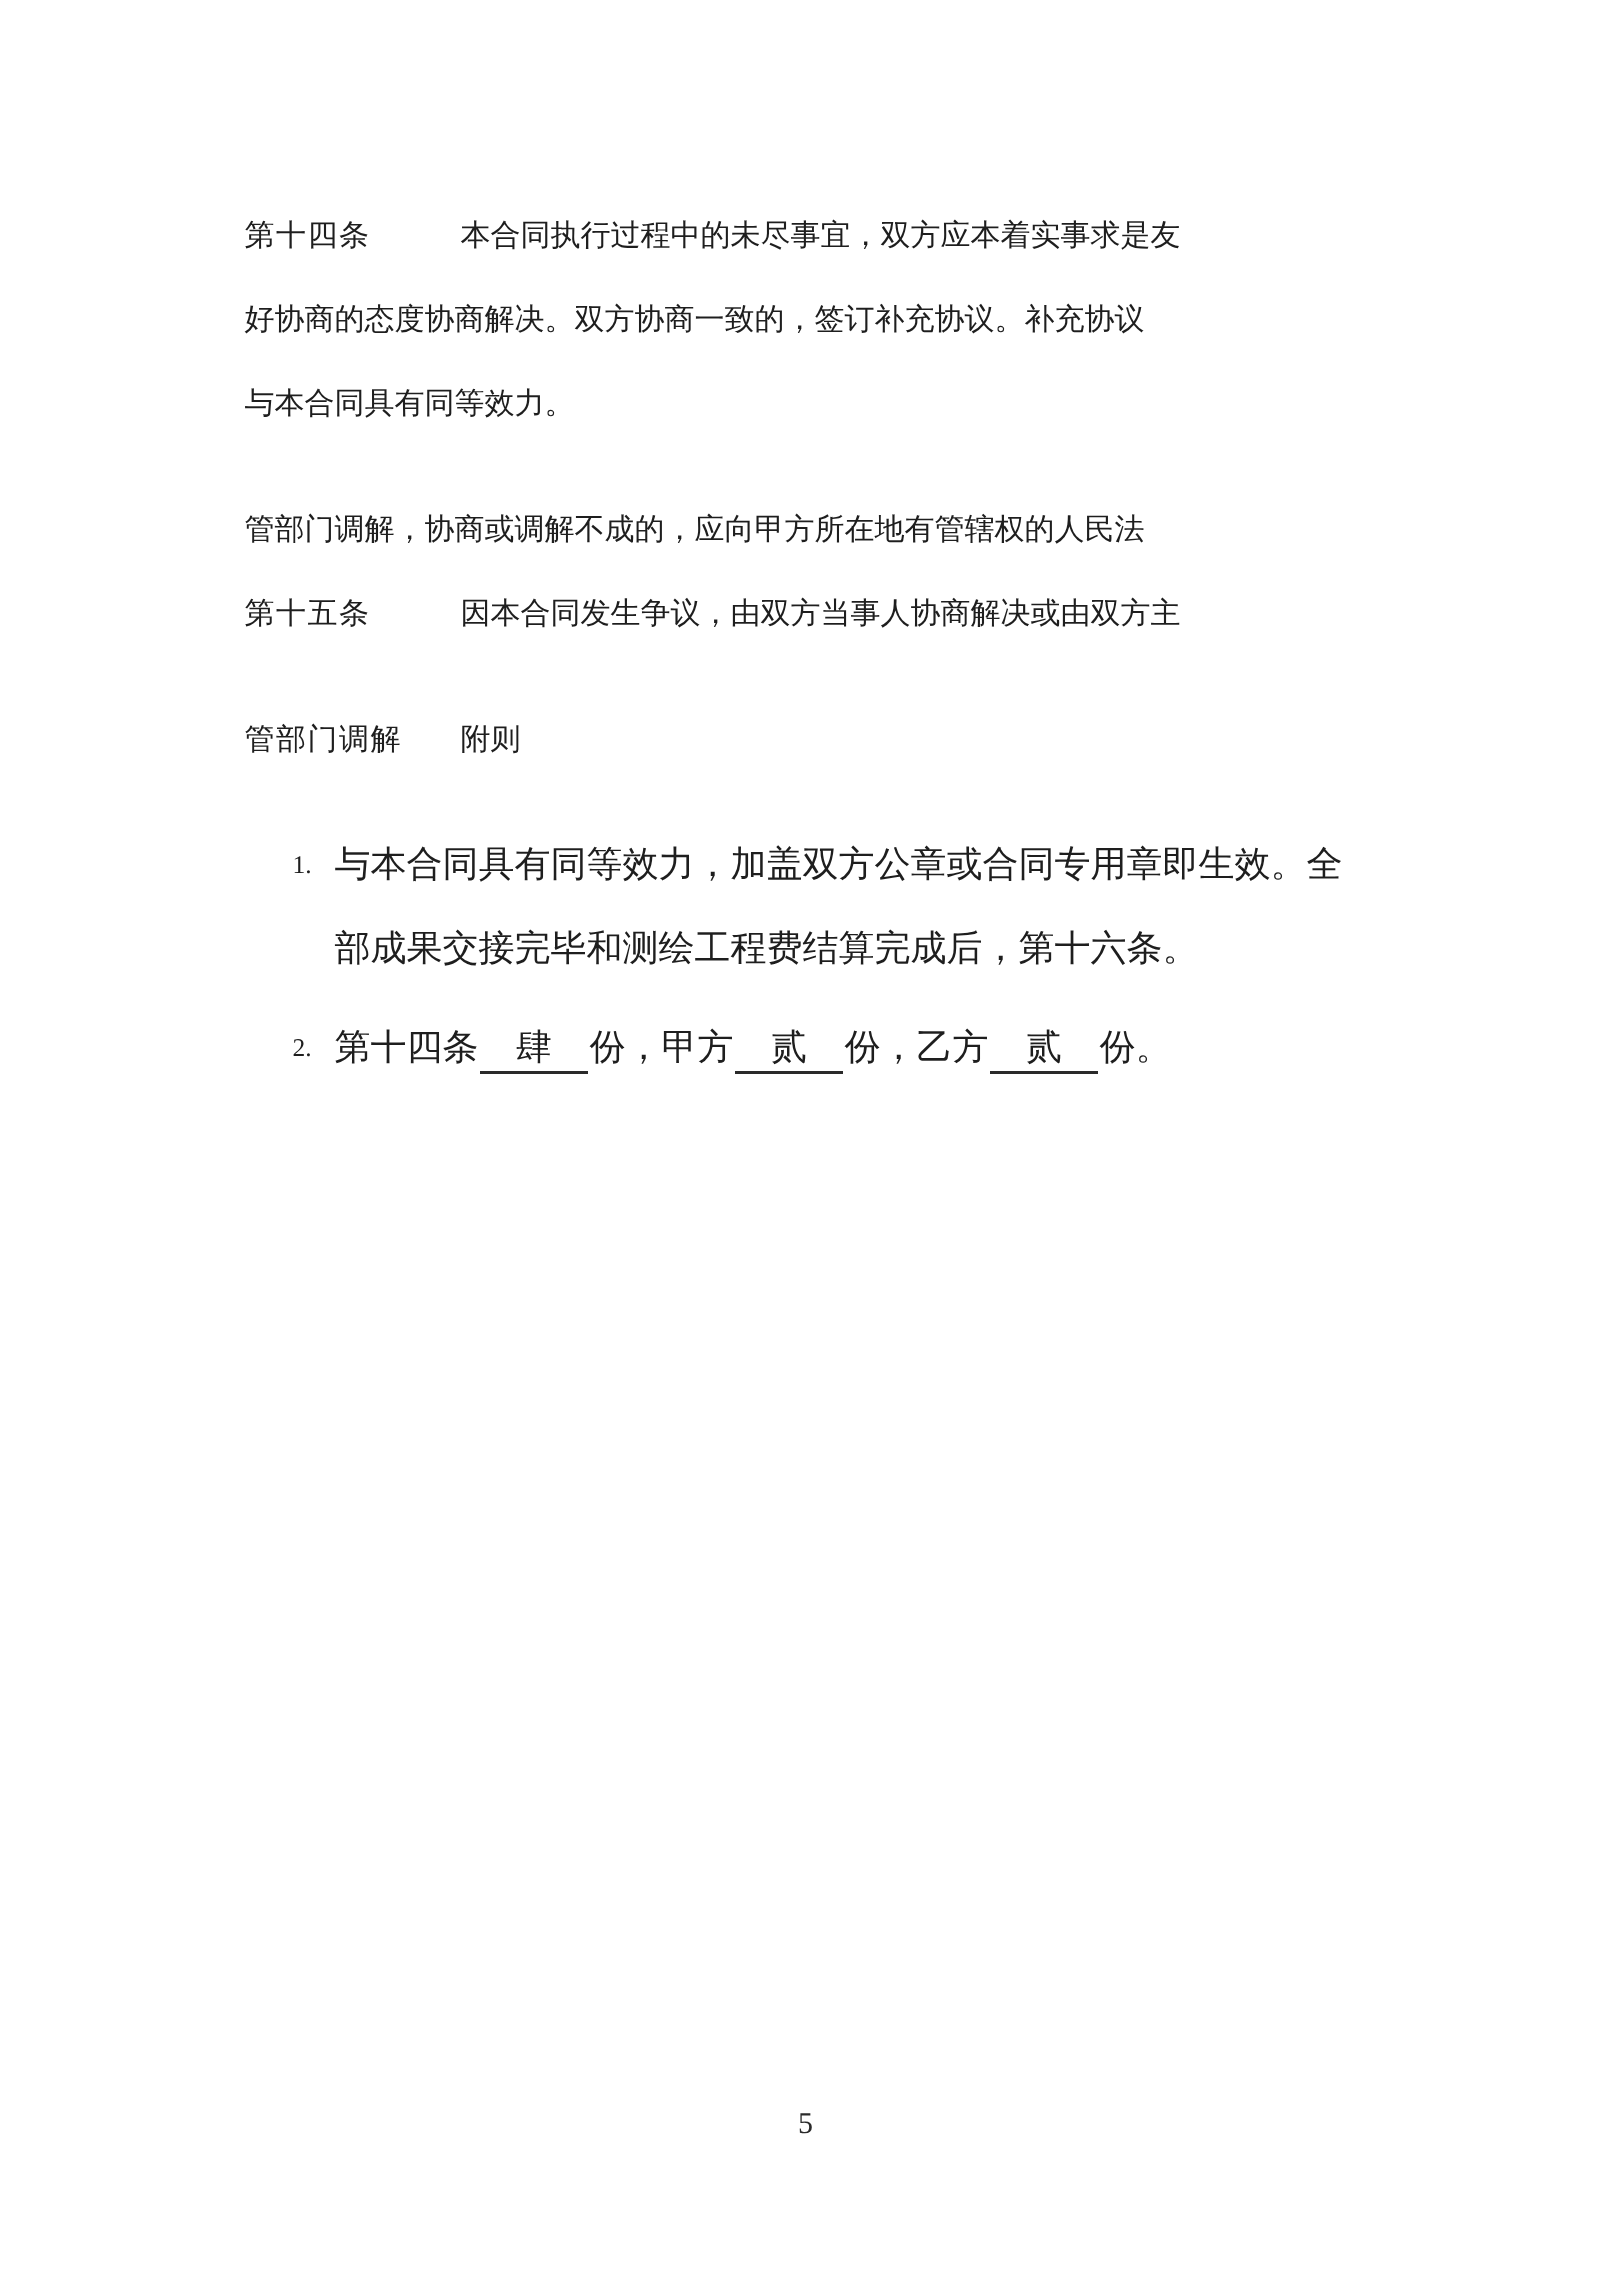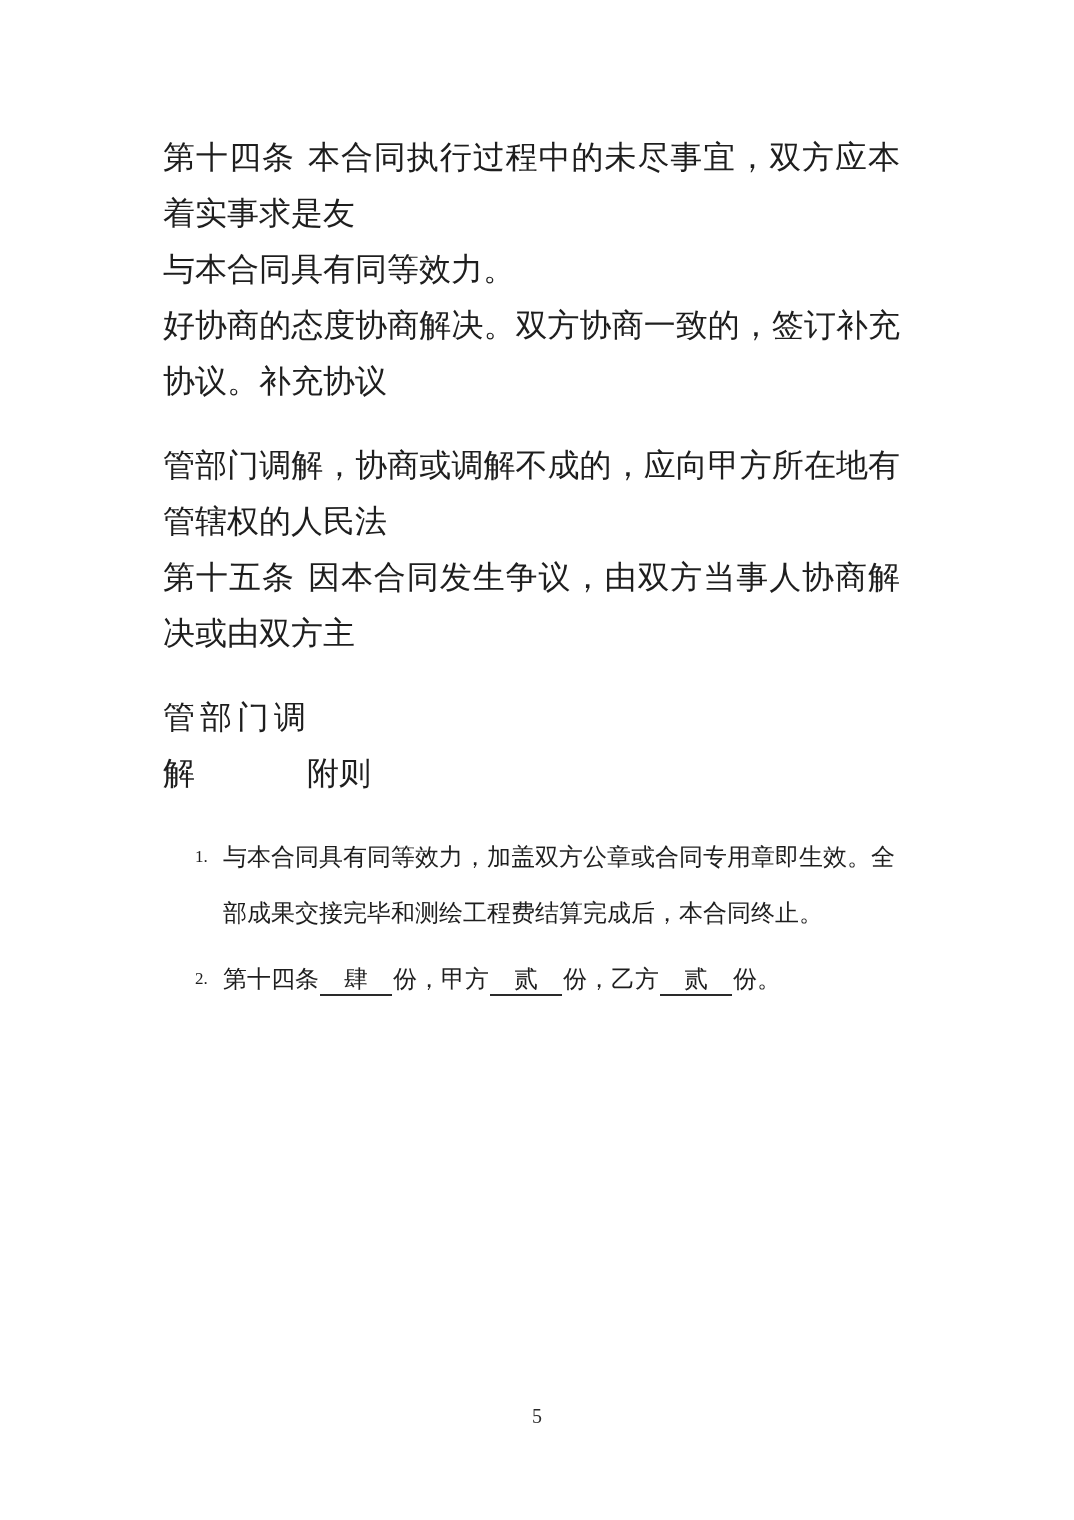--- a/index.html
+++ b/index.html
@@ -19,21 +19,21 @@
     background: #ffffff;
     overflow: hidden;
   }
   .content {
     position: absolute;
     top: 129px;
     left: 163px;
     width: 737px;
   }
   .article {
-    font-size: 32px;
+    font-size: 20px;
     line-height: 56px;
     margin-bottom: 28px;
     text-align: justify;
   }
   .article .line { display: block; }
   .article-label {
     display: inline-block;
     width: 144px;
     letter-spacing: 1px;
   }
@@ -77,38 +77,38 @@
   }
 </style>
 </head>
 <body>
 
 <div class="page">
   <div class="content">
 
     <p class="article">
       <span class="line"><span class="article-label">第十四条</span><span>本合同执行过程中的未尽事宜，双方应本着实事求是友</span></span>
+      <span class="line">好协商的态度协商解决。双方协商一致的，签订补充协议。补充协议</span>
       <span class="line">与本合同具有同等效力。</span>
-      <span class="line">好协商的态度协商解决。双方协商一致的，签订补充协议。补充协议</span>
     </p>
 
     <p class="article">
       <span class="line">管部门调解，协商或调解不成的，应向甲方所在地有管辖权的人民法</span>
       <span class="line"><span class="article-label">第十五条</span><span>因本合同发生争议，由双方当事人协商解决或由双方主</span></span>
     </p>
 
     <p class="article">
       <span class="line"><span class="article-label">管部门调解</span><span>附则</span></span>
     </p>
 
     <ol class="attachment-list">
       <li>
         <span class="num">1.</span>
         <span class="line">与本合同具有同等效力，加盖双方公章或合同专用章即生效。全</span>
-        <span class="line">部成果交接完毕和测绘工程费结算完成后，本合同终止。</span>
+        <span class="line">部成果交接完毕和测绘工程费结算完成后，第十六条。</span>
       </li>
       <li>
         <span class="num">2.</span>
         <span class="line"><span>第十四条</span><span class="blank">肆</span><span>份，甲方</span><span class="blank">贰</span><span>份，乙方</span><span class="blank">贰</span><span>份。</span></span>
       </li>
     </ol>
 
   </div>
 
   <div class="page-number">5</div>

